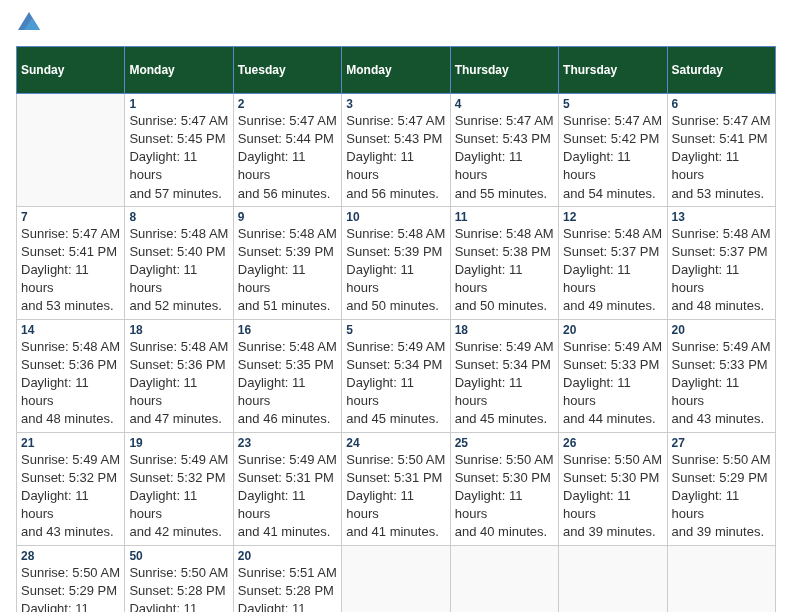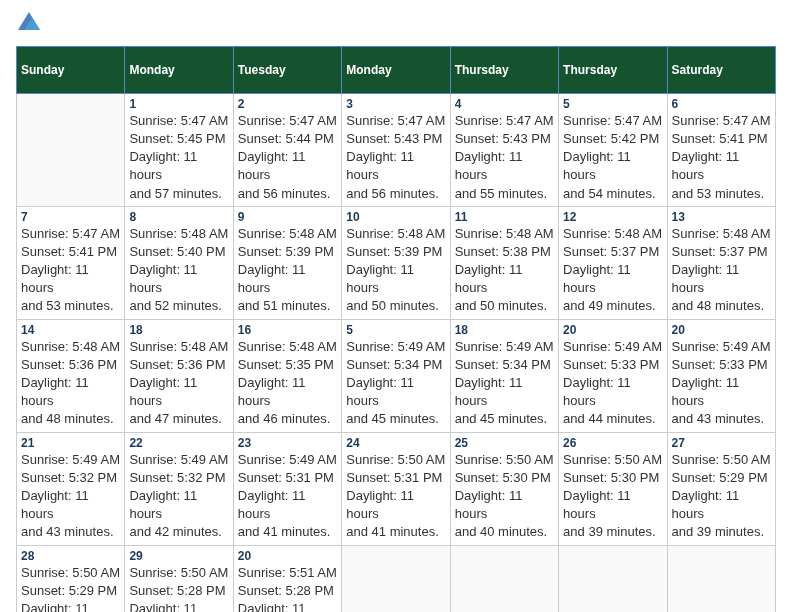--- a/index.html
+++ b/index.html
@@ -214,21 +214,21 @@
             <span class="day-num">20</span>
             <div class="day-info">Sunrise: 5:49 AM<br>Sunset: 5:33 PM<br>Daylight: 11 hours<br>and 43 minutes.</div>
           </td>
         </tr>
         <tr>
           <td>
             <span class="day-num">21</span>
             <div class="day-info">Sunrise: 5:49 AM<br>Sunset: 5:32 PM<br>Daylight: 11 hours<br>and 43 minutes.</div>
           </td>
           <td>
-            <span class="day-num">22</span>
+            <span class="day-num">19</span>
             <div class="day-info">Sunrise: 5:49 AM<br>Sunset: 5:32 PM<br>Daylight: 11 hours<br>and 42 minutes.</div>
           </td>
           <td>
             <span class="day-num">23</span>
             <div class="day-info">Sunrise: 5:49 AM<br>Sunset: 5:31 PM<br>Daylight: 11 hours<br>and 41 minutes.</div>
           </td>
           <td>
             <span class="day-num">24</span>
             <div class="day-info">Sunrise: 5:50 AM<br>Sunset: 5:31 PM<br>Daylight: 11 hours<br>and 41 minutes.</div>
           </td>
@@ -244,21 +244,21 @@
             <span class="day-num">27</span>
             <div class="day-info">Sunrise: 5:50 AM<br>Sunset: 5:29 PM<br>Daylight: 11 hours<br>and 39 minutes.</div>
           </td>
         </tr>
         <tr class="last-row">
           <td>
             <span class="day-num">28</span>
             <div class="day-info">Sunrise: 5:50 AM<br>Sunset: 5:29 PM<br>Daylight: 11 hours<br>and 38 minutes.</div>
           </td>
           <td>
-            <span class="day-num">29</span>
+            <span class="day-num">50</span>
             <div class="day-info">Sunrise: 5:50 AM<br>Sunset: 5:28 PM<br>Daylight: 11 hours<br>and 37 minutes.</div>
           </td>
           <td>
             <span class="day-num">20</span>
             <div class="day-info">Sunrise: 5:51 AM<br>Sunset: 5:28 PM<br>Daylight: 11 hours<br>and 37 minutes.</div>
           </td>
           <td class="empty-cell"></td>
           <td class="empty-cell"></td>
           <td class="empty-cell"></td>
           <td class="empty-cell"></td>

